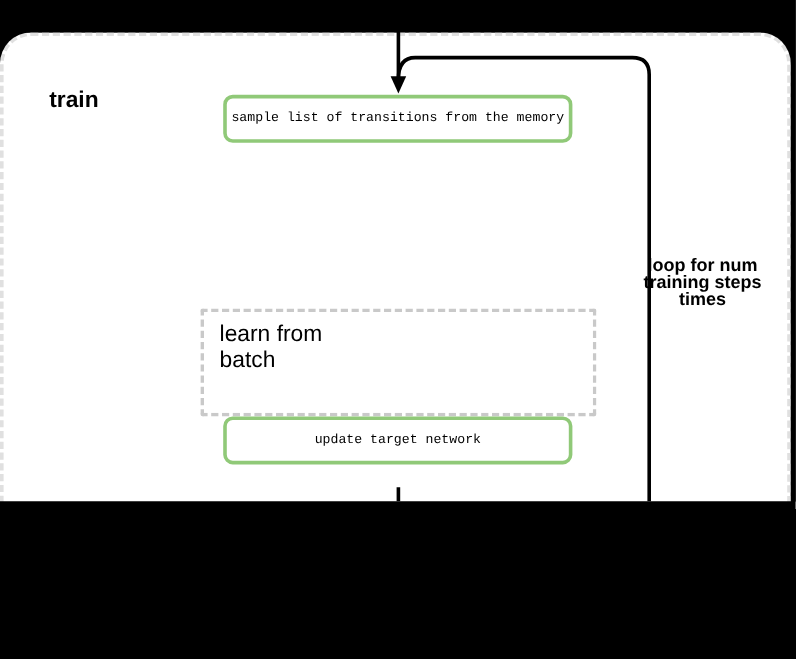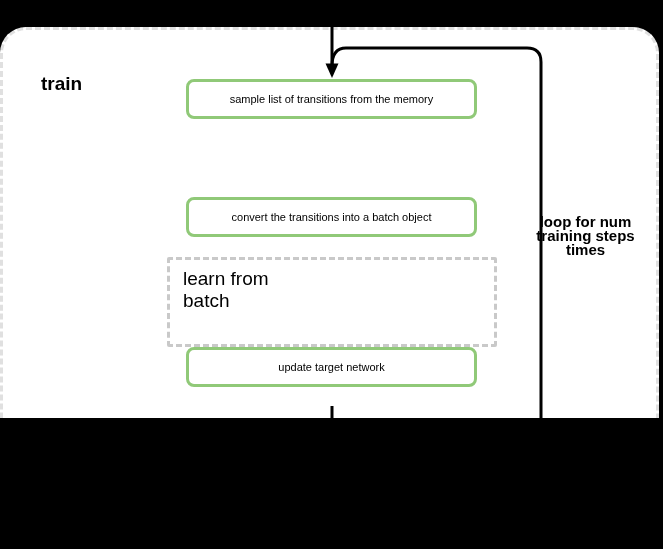--- a/index.html
+++ b/index.html
@@ -23,21 +23,21 @@
     position:absolute;left:38px;top:44px;
     font-size:19px;font-weight:bold;line-height:20px;
   }
   .step{
     position:absolute;left:186px;width:291px;height:40px;
     box-sizing:border-box;
     background:var(--surface,#fff);
     border:3px solid var(--step-border,#90c978);
     border-radius:8px;
     display:flex;align-items:center;justify-content:center;
-    font-size:11px;white-space:nowrap;
+    font-size:11px;white-space:nowrap;font-family:Liberation Mono, monospace;
   }
   .step-1{top:79px;}
   .step-2{top:138px;}
   .step-3{top:197px;}
   .step-5{top:347px;align-items:center;}
   .group-box{
     position:absolute;left:167px;top:257px;
     width:330px;height:90px;
     box-sizing:border-box;
     background:var(--surface,#fff);
@@ -66,23 +66,20 @@
 
   <div class="container">
     <div class="group-title">train</div>
   </div>
 
   <div class="step step-1">
     <span>sample list of transitions from the memory</span>
   </div>
 
 
-  <div class="step step-3">
-    <span>convert the transitions into a batch object</span>
-  </div>
 
   <div class="group-box">learn from
 batch</div>
 
   <div class="step step-5">
     <span>update target network</span>
   </div>
 
   <div class="loop-label">loop for num
 training steps

